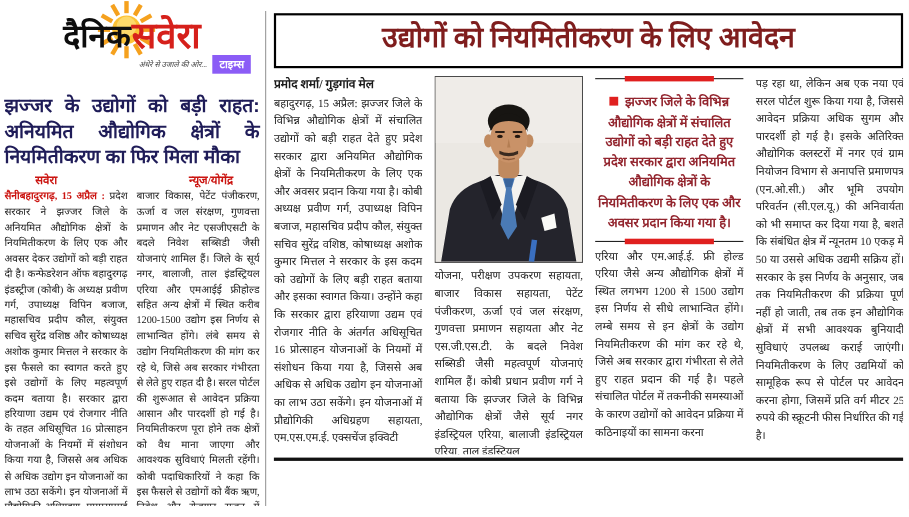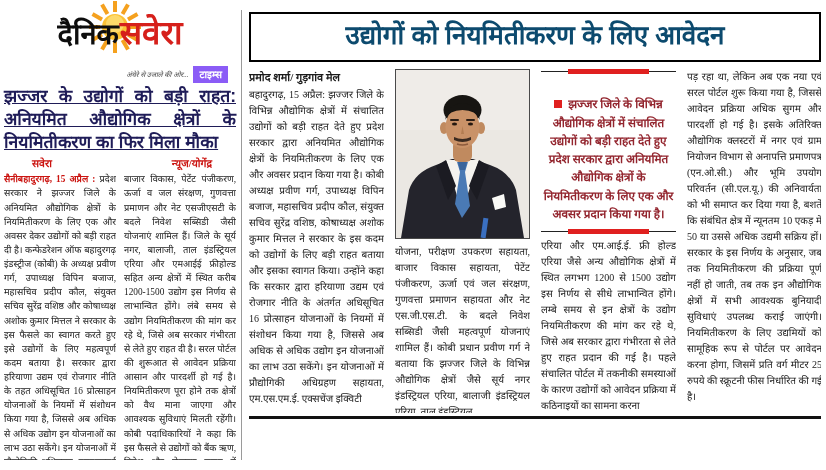--- a/index.html
+++ b/index.html
@@ -6,47 +6,47 @@
   body { width:826px; height:470px; background:#f6f5f2; font-family:"Liberation Serif", serif; }
   .page { position:relative; width:826px; height:470px; background:#ffffff; overflow:hidden; color:#1a1a1a; }
 
   
   .left-sec { position:absolute; left:4px; top:6px; width:232px; }
   .masthead { position:relative; height:74px; }
   .mast-row { position:relative; display:flex; align-items:flex-end; justify-content:center; gap:1px; padding-top:10px; }
   .mast-black { font-family:"Liberation Sans", sans-serif; font-weight:bold; font-size:29px; color:#0d0d0d; z-index:2; line-height:1; }
   .mast-red   { font-family:"Liberation Sans", sans-serif; font-weight:bold; font-size:33px; color:#d6201b; z-index:2; line-height:1; }
   .sun { position:absolute; left:84px; top:-6px; z-index:1; }
-  .mast-bottom { display:flex; justify-content:flex-end; align-items:center; gap:5px; padding-right:8px; margin-top:17px; }
+  .mast-bottom { display:flex; justify-content:flex-end; align-items:center; gap:5px; padding-right:8px; margin-top:1px; }
   .tagline { font-size:7px; font-style:italic; color:#444; }
   .times-badge { background:#8b5cf6; color:#ffffff; font-family:"Liberation Sans", sans-serif; font-weight:bold; font-size:10px; padding:1px 6px 2px; }
 
-  .left-headline { margin-top:5px; font-family:"Liberation Sans", sans-serif; font-weight:bold; font-size:17.5px; line-height:1.3; color:#1f1c58; text-align:justify;text-decoration:underline; }
+  .left-headline { margin-top:5px; font-family:"Liberation Sans", sans-serif; font-weight:bold; font-size:17.5px; line-height:1.3; color:#1f1c58; text-align:justify; }
   .left-byline { display:flex; justify-content:space-between; padding:3px 24px 0 28px; color:#cb1410; font-weight:bold; font-size:10.5px; }
   .left-body { display:flex; gap:8px; margin-top:2px; height:288px; overflow:hidden; }
   .lcol { width:112px; flex:0 0 112px; font-size:9.3px; line-height:1.52; text-align:justify; overflow:hidden; }
   .dateline { color:#cb1410; font-weight:bold;margin-top:20px; }
 
   .divider { position:absolute; left:241px; top:10px; width:1px; height:450px; background:#9a9a9a; }
 
   
   .right-sec { position:absolute; left:249px; top:12px; width:572px; }
-  .r-headline { border:2.5px solid #000; padding:4px 6px 8px; text-align:center; font-family:Liberation Sans, sans-serif; font-weight:bold; color:#0c4a6e; background:#fff; }
+  .r-headline { border:2.5px solid #000; padding:4px 6px 8px; text-align:center; font-family:Liberation Serif, serif; font-weight:bold; color:#7f1d1d; background:#fff; }
   .r-hline { font-size:26px; line-height:1.32; white-space:nowrap; }
   .r-cols { display:flex; gap:11px; margin-top:7px; height:344px; overflow:hidden; }
   .rcol { width:135px; flex:0 0 135px; font-size:10px; line-height:1.6; text-align:justify; overflow:hidden; }
   .r-byline { font-weight:bold; font-size:11px; line-height:1.5; margin-bottom:1px; text-align:left; }
 
   .photo { width:133px; height:168px; border:1px solid #4a4a4a; background:#ebe8e3; margin-bottom:5px; }
 
   .quote { margin-bottom:4px; }
   .qrule { position:relative; height:5px; margin-bottom:1px; }
   .qrule-line { position:absolute; top:2px; left:0; right:0; height:1px; background:#222; }
   .qrule-bar { position:absolute; top:0; left:27px; width:81px; height:5px; background:#e0201f; }
-  .qtext { padding:20px 1px 6px; text-align:center; font-weight:bold; font-size:11.8px; line-height:1.55; color:#93252e; }
+  .qtext { padding:8px 1px 6px; text-align:center; font-weight:bold; font-size:11.8px; line-height:1.55; color:#93252e; }
   .qsq { display:inline-block; width:8px; height:8px; background:#e0201f; margin-right:6px; }
 
   .bottom-rule { margin-top:3px; height:2.5px; background:#111; width:100%; }
 </style>
 </head>
 <body>
 
 <div class="page">
 
   <div class="left-sec">

